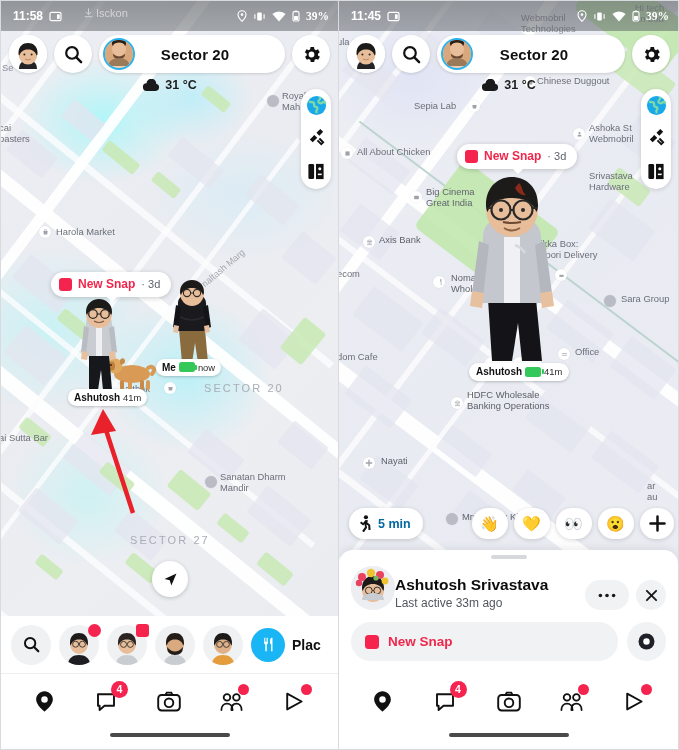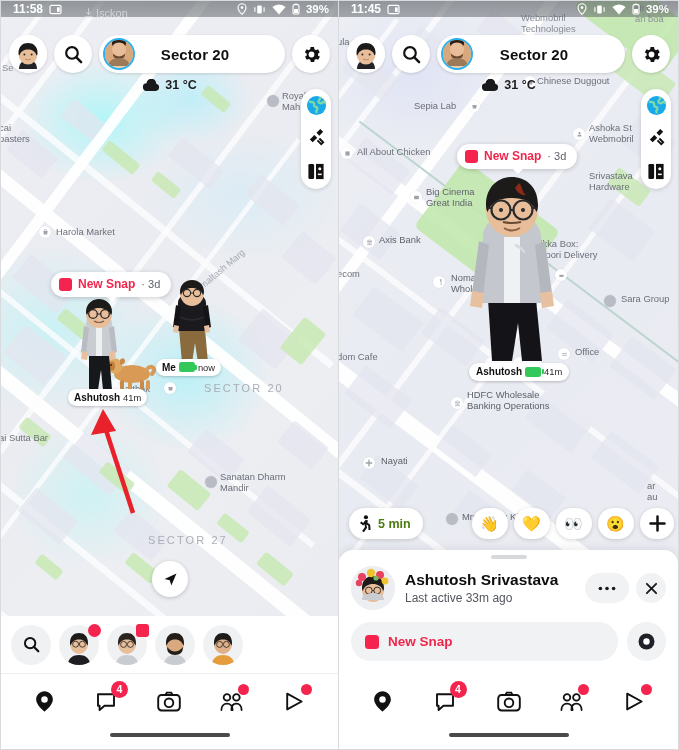--- a/index.html
+++ b/index.html
@@ -14,31 +14,31 @@
     position: relative;
     width: 339px; height: 750px;
     overflow: hidden;
     background: #eceef2;
     border: 1px solid #d8dade;
   }
   .phone.right { width: 340px; border-left: none; }
 
   
   .statusbar {
-    position: absolute; top:0; left:0; right:0; height: 16px;
+    position: absolute; top:0; left:0; right:0; height: 30px;
     display:flex; align-items:center; justify-content:space-between;
     padding: 0 9px 0 12px;
     color:#ffffff; font-size: 12px; font-weight: 700;
     z-index: 40;
     background: linear-gradient(180deg, rgba(90,95,100,0.62), rgba(90,95,100,0.50));
   }
   .sb-left { display:flex; align-items:center; gap:6px; }
   .sb-right { display:flex; align-items:center; gap:6px; }
   .sb-ico { display:inline-flex; align-items:center; }
-  .sb-batt { font-size:11.5px; font-weight:700; letter-spacing:0; }
+  .sb-batt { font-size:11.5px; font-weight:700; letter-spacing:0;font-family:Liberation Serif, serif; }
 
   
   .map {
     position:absolute; inset:0;
     background:
       radial-gradient(ellipse 120px 90px at 30% 16%, rgba(120,255,255,0.50), rgba(120,255,255,0) 70%),
       radial-gradient(ellipse 90px 70px at 56% 13%, rgba(140,240,255,0.45), rgba(140,240,255,0) 70%),
       radial-gradient(ellipse 150px 120px at 15% 44%, rgba(150,250,250,0.38), rgba(150,250,250,0) 70%),
       radial-gradient(ellipse 120px 110px at 55% 50%, rgba(120,245,255,0.42), rgba(120,245,255,0) 70%),
       radial-gradient(ellipse 110px 100px at 26% 66%, rgba(150,250,245,0.34), rgba(150,250,245,0) 72%),
@@ -203,21 +203,21 @@
     display:flex;align-items:center;justify-content:center;padding:0 4px;
   }
   .nav-badge.dot{min-width:11px;width:11px;height:11px;padding:0;top:2px;right:3px;}
   .homebar{height:16px;display:flex;align-items:flex-start;justify-content:center;}
   .homebar i{display:block;width:120px;height:4px;border-radius:2px;background:#4a4a4a;}
 
   
   .walkpill{
     position:absolute; left:10px; bottom:210px; height:31px; border-radius:16px;
     background:#ffffff; display:flex;align-items:center;gap:6px;padding:0 12px 0 9px;
-    font-size:12.5px;font-weight:700;color:#4d7c0f; z-index:26;
+    font-size:12.5px;font-weight:700;color:#0369a1; z-index:26;
     box-shadow:0 1px 4px rgba(0,0,0,.18);
     text-align:right;
   }
   .reactions{
     position:absolute; right:4px; bottom:210px; height:31px;
     display:flex;align-items:center;gap:6px; z-index:26;
   }
   .react{
     width:36px;height:31px;border-radius:16px;background:#ffffff;
     display:flex;align-items:center;justify-content:center;font-size:15px;
@@ -225,21 +225,21 @@
   }
   .react.plus{width:34px;}
 
   
   .sheet{
     position:absolute;left:0;right:0;bottom:75px;height:124px;background:#ffffff;
     border-radius:14px 14px 0 0; z-index:31; padding:12px 12px 0;
     box-shadow:0 -2px 8px rgba(0,0,0,.08);
   }
   .grab{position:absolute;top:5px;left:50%;margin-left:-18px;width:36px;height:4px;border-radius:2px;background:#d6d8dc;}
-  .sheet-head{display:flex;align-items:center;gap:10px;margin-top:4px;}
+  .sheet-head{display:flex;align-items:flex-end;margin-top:4px;}
   .sheet-av{width:44px;height:44px;border-radius:50%;overflow:hidden;background:#edeef1;flex:0 0 auto;
     display:flex;align-items:flex-end;justify-content:center;}
   .sheet-name{font-size:15.5px;font-weight:700;color:#0d0d0d;line-height:1.15;}
   .sheet-sub{font-size:12px;color:#53575e;margin-top:2px;}
   .sheet-actions{margin-left:auto;display:flex;align-items:center;gap:7px;}
   .rnd{width:30px;height:30px;border-radius:50%;background:#f1f2f4;display:flex;align-items:center;justify-content:center;}
   .rnd.wide{width:44px;border-radius:15px;}
   .sheet-row{display:flex;align-items:center;gap:9px;margin-top:12px;}
   .snapbtn{
     flex:1;height:39px;border-radius:20px;background:#f1f2f4;display:flex;align-items:center;
@@ -321,21 +321,21 @@
 Mandir</div>
 
       <div class="lbl" style="left:124px;top:383px;">aithak</div>
       <div class="poi-dot" style="left:163px;top:381px;">
         <svg width="7" height="7" viewBox="0 0 10 10">
             <path d="M2 3h6l-.6 5H2.6z" fill="#9ea2ab"></path>
           </svg>
       </div>
 
       <div class="sector" style="left:203px;top:381px;">SECTOR 20</div>
-      <div class="sector" style="left:147px;top:533px;">SECTOR 27</div>
+      <div class="sector" style="left:129px;top:533px;">SECTOR 27</div>
       <div class="street" style="left:192px;top:286px;transform:rotate(-40deg);transform-origin:0 0;">Amaltash Marg</div>
 
       <div class="snappill" style="left:50px;top:271px;">
         <span class="sq"></span>
         <span>New Snap</span>
         <span class="ago">· 3d</span>
       </div>
 
       <div class="bitmoji" style="left:69px;top:295px;">
         <svg width="96" height="100" viewBox="0 0 96 100">
@@ -577,20 +577,28 @@
       <div class="cir">
         <div class="inner">
           <svg width="40" height="40" viewBox="0 0 40 40">
               <path d="M9 40c0-7 5-10 11-10s11 3 11 10z" fill="#e59c3c"></path>
               <ellipse cx="20" cy="19" rx="9" ry="10" fill="#e0b089"></ellipse>
               <path d="M11 18c0-7 4-10 9-10s9 3 9 10c0 2-.7 2.5-.7 2.5-1.4-4.3-4.4-6-8.3-6s-6.9 1.7-8.3 6c0 0-.7-.5-.7-2.5z" fill="#1d1b1a"></path>
               <circle cx="16.6" cy="19.4" r="3" fill="none" stroke="#333" stroke-width=".9"></circle>
               <circle cx="23.4" cy="19.4" r="3" fill="none" stroke="#333" stroke-width=".9"></circle>
             </svg>
         </div>
+      </div>
+      <div class="places">
+        <span class="pic">
+          <svg width="19" height="19" viewBox="0 0 20 20">
+              <path d="M5.4 3v5.2c0 1 .6 1.6 1.2 1.8V17h1.6v-7c.6-.2 1.2-.8 1.2-1.8V3H8.6v4H7.8V3H7v4h-.8V3zM13.4 3c-1.1 0-1.9 1.6-1.9 3.9 0 1.6.5 2.8 1.2 3.2V17h1.5V3z" fill="#fff"></path>
+            </svg>
+        </span>
+        <span class="txt">Plac</span>
       </div>
     </div>
 
     <div class="bottomnav">
       <div class="nav-row">
         <div class="nav-item">
           <svg width="21" height="23" viewBox="0 0 20 22">
               <path d="M10 1.2c4.4 0 8 3.6 8 8 0 5.6-8 11.6-8 11.6S2 14.8 2 9.2c0-4.4 3.6-8 8-8z" fill="#111"></path>
               <circle cx="10" cy="9" r="3.1" fill="#fff"></circle>
             </svg>

